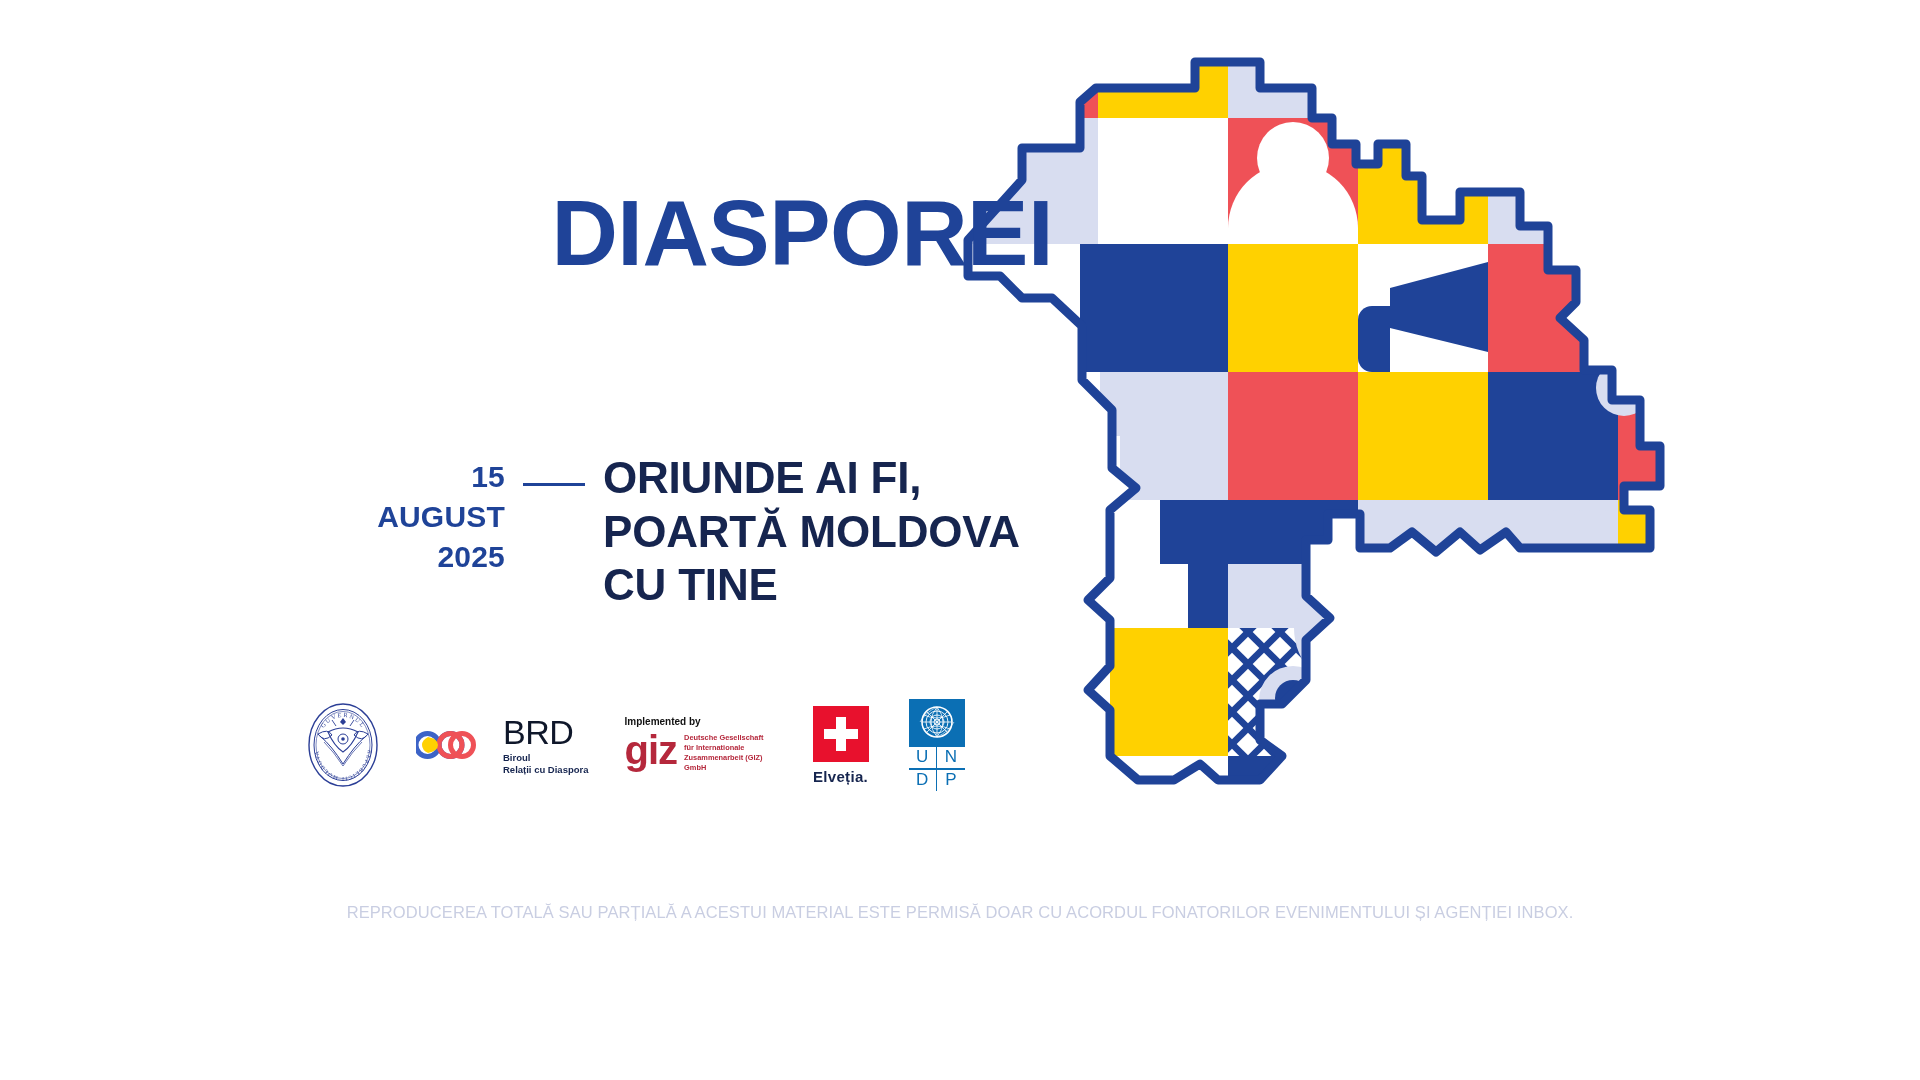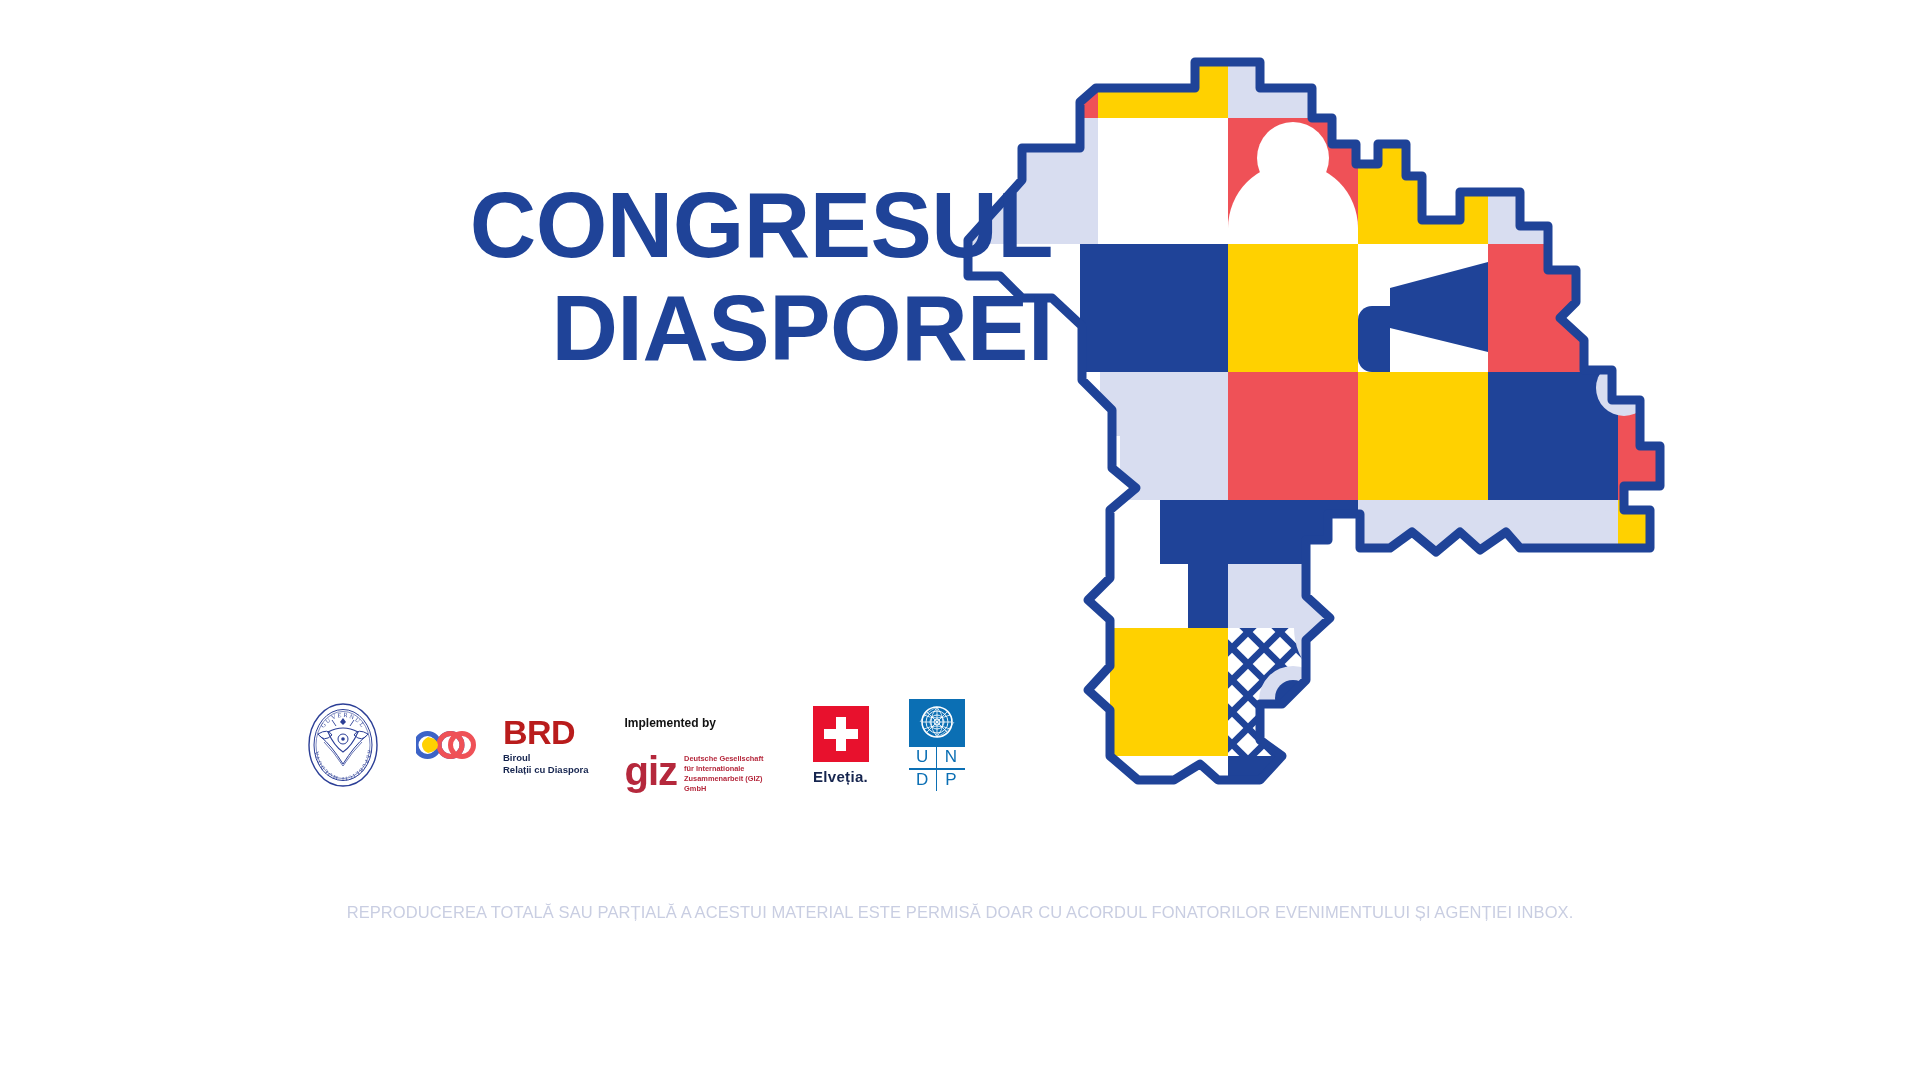--- a/index.html
+++ b/index.html
@@ -86,39 +86,39 @@
   }
   .logo { display: flex; align-items: center; }
 
   
   .seal { width: 74px; height: 86px; }
 
   
   .brd { display: flex; align-items: center; gap: 9px; }
   .brd-text { line-height: 1; }
   .brd-main {
-    font-size: 34px; font-weight: 700; color: #b91c1c;
+    font-size: 34px; font-weight: 400; color: #0f172a;
     letter-spacing: -0.5px; display: block;
   }
   .brd-sub {
     font-size: 9.5px; font-weight: 700; color: #16254F;
     line-height: 1.26; display: block; margin-top: 3px;
     white-space: pre-line;
   }
 
   
   .gercoop { position: relative; width: 156px; height: 86px; }
   .gercoop-text { position: absolute; left: 2px; top: 33px; line-height: 1.05; }
   .gc-1 { display:block; font-size: 13.5px; color:#2b2b2b; font-family:"Liberation Serif", serif; }
   .gc-2 { display:block; font-size: 21px; color:#2b2b2b; font-family:"Liberation Serif", serif; margin-top:1px;}
   .gc-3 { display:block; font-size: 8.5px; color:#C8102E; font-weight:700; letter-spacing:0.1px; margin-top:3px;}
 
   
   .giz { position: relative; width: 148px; height: 86px; }
-  .giz-impl { font-size: 12px; font-weight: 700; color: #111; display:block; margin-bottom: 24px; }
+  .giz-impl { font-size: 10px; font-weight: 700; color: #111; display:block; margin-bottom: 6px; }
   .giz-row { display: flex; align-items: flex-start; gap: 7px; }
   .giz-mark {
     font-size: 40px; font-weight: 700; color: #B5283C;
     font-family: "Liberation Sans", sans-serif; line-height: 0.85;
     letter-spacing: -1px;
   }
   .giz-desc { font-size: 7.4px; font-weight: 700; color: #B5283C; line-height: 1.35; white-space: pre-line; }
 
   
   .swiss { width: 64px; align-items: center; }
@@ -349,24 +349,34 @@
                L 430 508 L 400 508 L 400 474 L 368 474 L 368 500 L 346 500
                L 346 556 L 370 578 L 346 600 L 346 640 L 322 664 L 300 664
                L 300 700 L 322 716 L 300 740 L 258 740 L 240 724 L 214 740
                L 178 740 L 150 716 L 150 670 L 128 650 L 150 626 L 150 580
                L 128 560 L 150 538 L 150 470 L 176 448 L 152 428 L 152 370
                L 122 340 L 122 286 L 92 258 L 62 258 L 40 236 L 8 236 Z" fill="none" stroke="#1F4398" stroke-width="9" stroke-linejoin="round" stroke-linecap="round"></path>
     </svg>
   </div>
 
   <div class="headline">
-    <span class="l1">CONGRESUL</span>
     <span class="l2">DIASPOREI</span>
   </div>
 
+  <div class="meta-row">
+    <div class="date-block">
+      <span>15</span>
+      <span>AUGUST</span>
+      <span>2025</span>
+    </div>
+    <div class="date-rule"></div>
+    <div class="tagline">ORIUNDE AI FI,
+POARTĂ MOLDOVA
+CU TINE</div>
+  </div>
 
   <div class="logos">
 
     <div class="logo">
       <svg class="seal" viewBox="0 0 74 86">
         <ellipse cx="37" cy="43" rx="34" ry="41" fill="none" stroke="#2B3E96" stroke-width="1.4"></ellipse>
         <ellipse cx="37" cy="43" rx="29" ry="35.5" fill="none" stroke="#2B3E96" stroke-width="1"></ellipse>
         <ellipse cx="37" cy="43" rx="27" ry="33.5" fill="none" stroke="#2B3E96" stroke-width="0.6"></ellipse>
 
         <path d="M37 16 l3 4 -3 3 -3 -3 z" fill="#2B3E96"></path>

